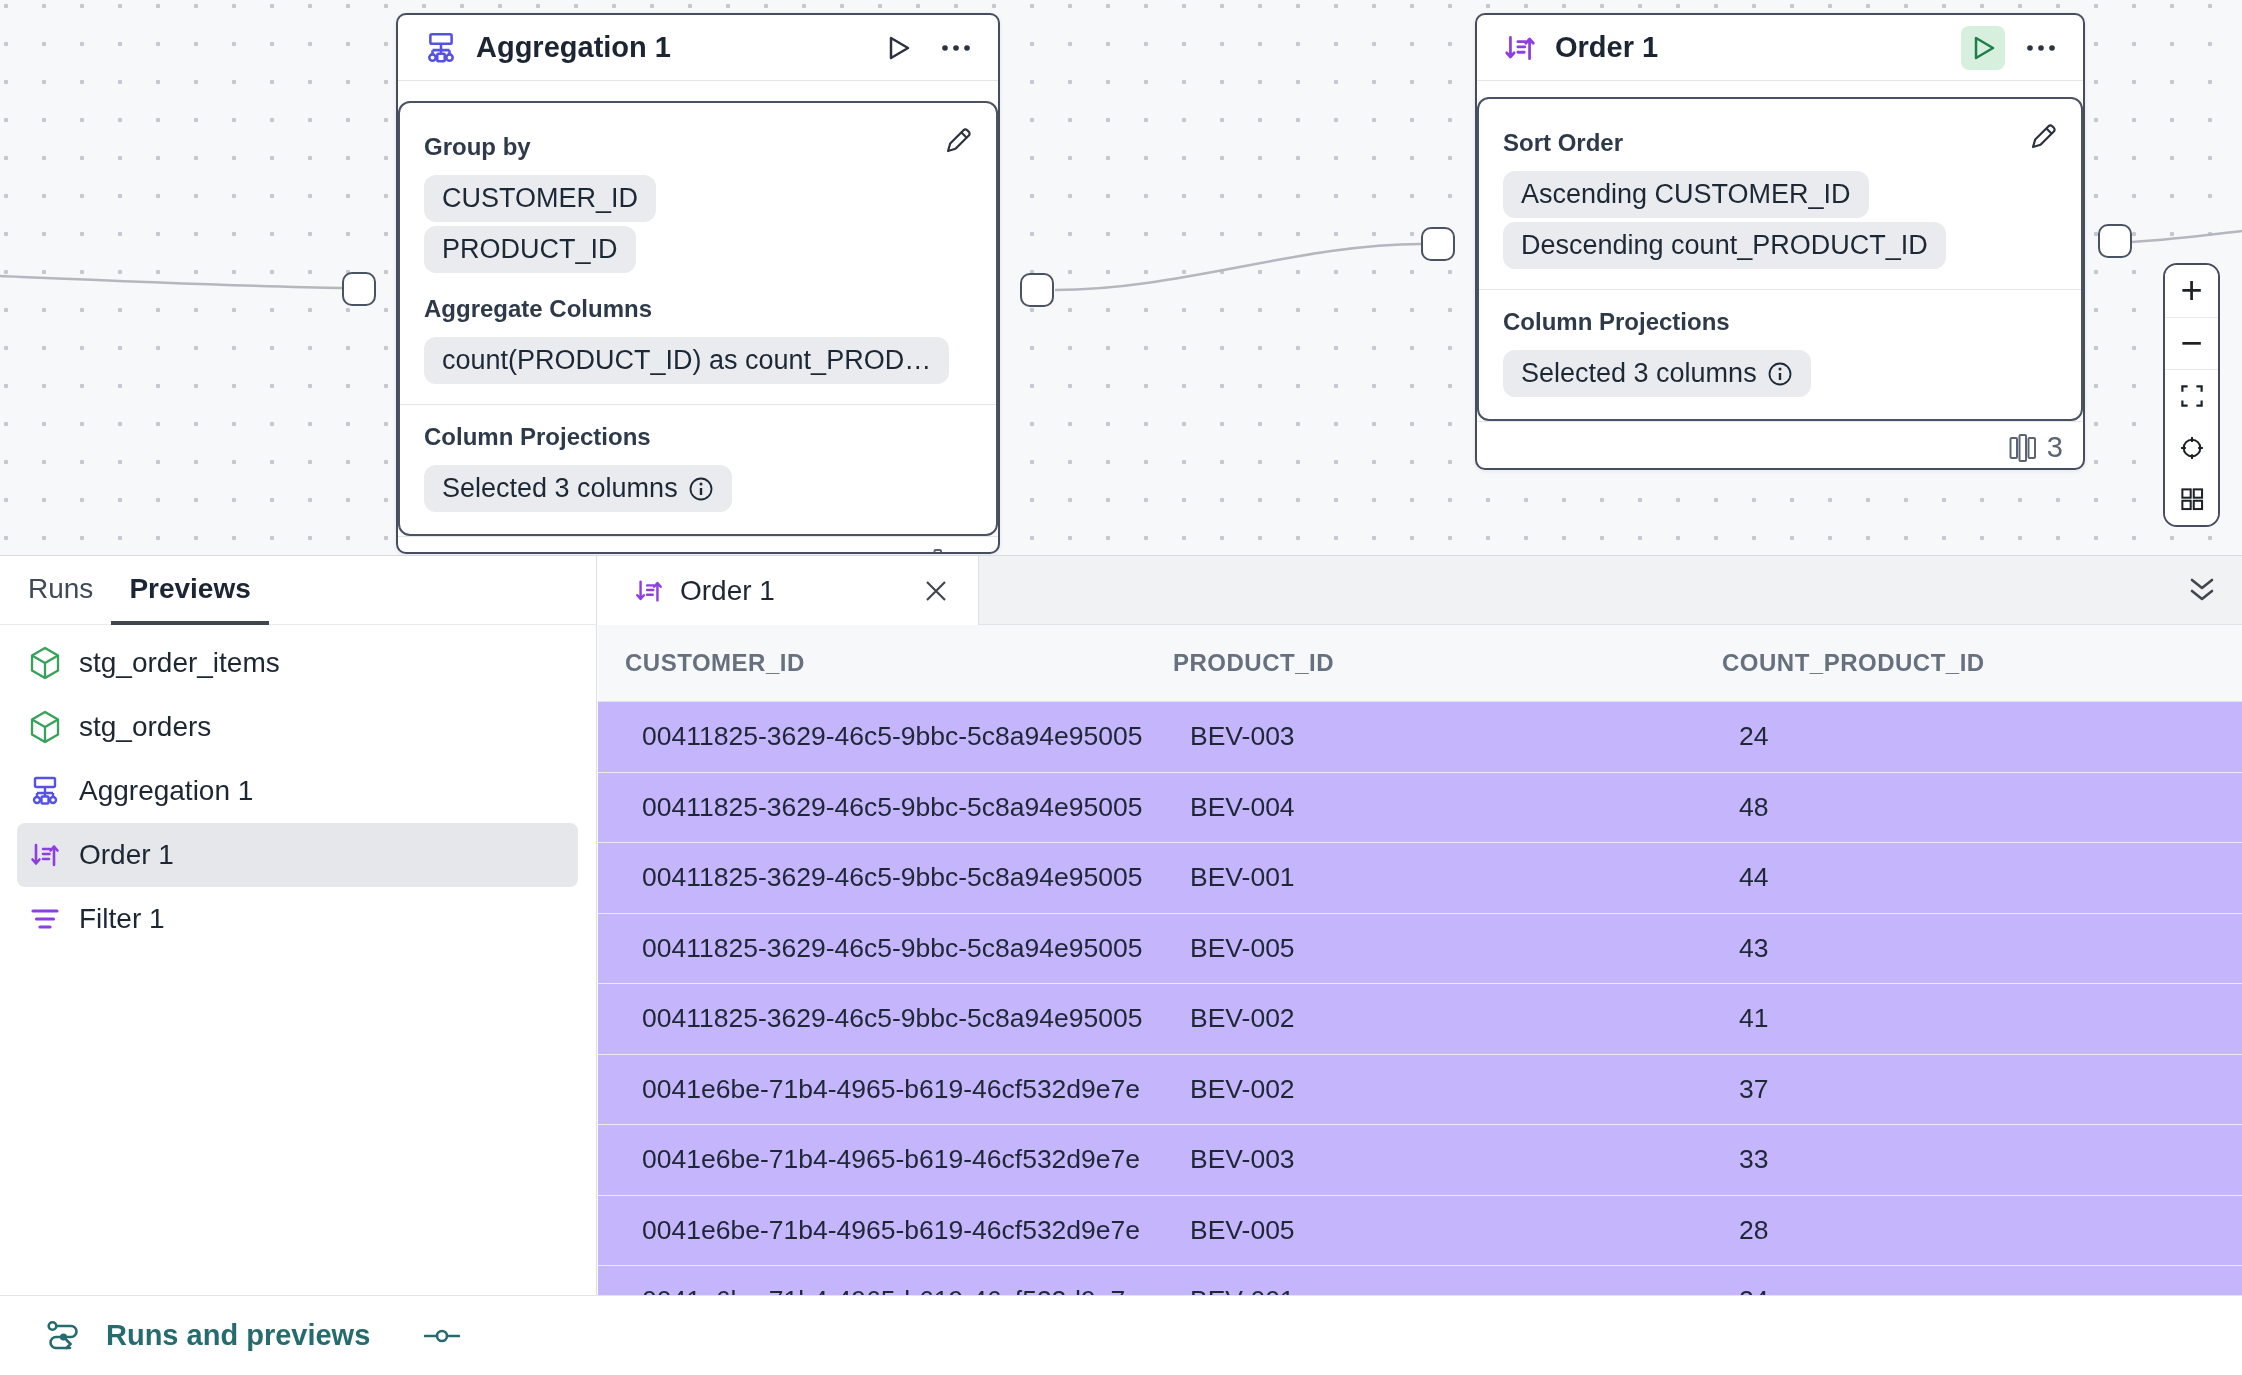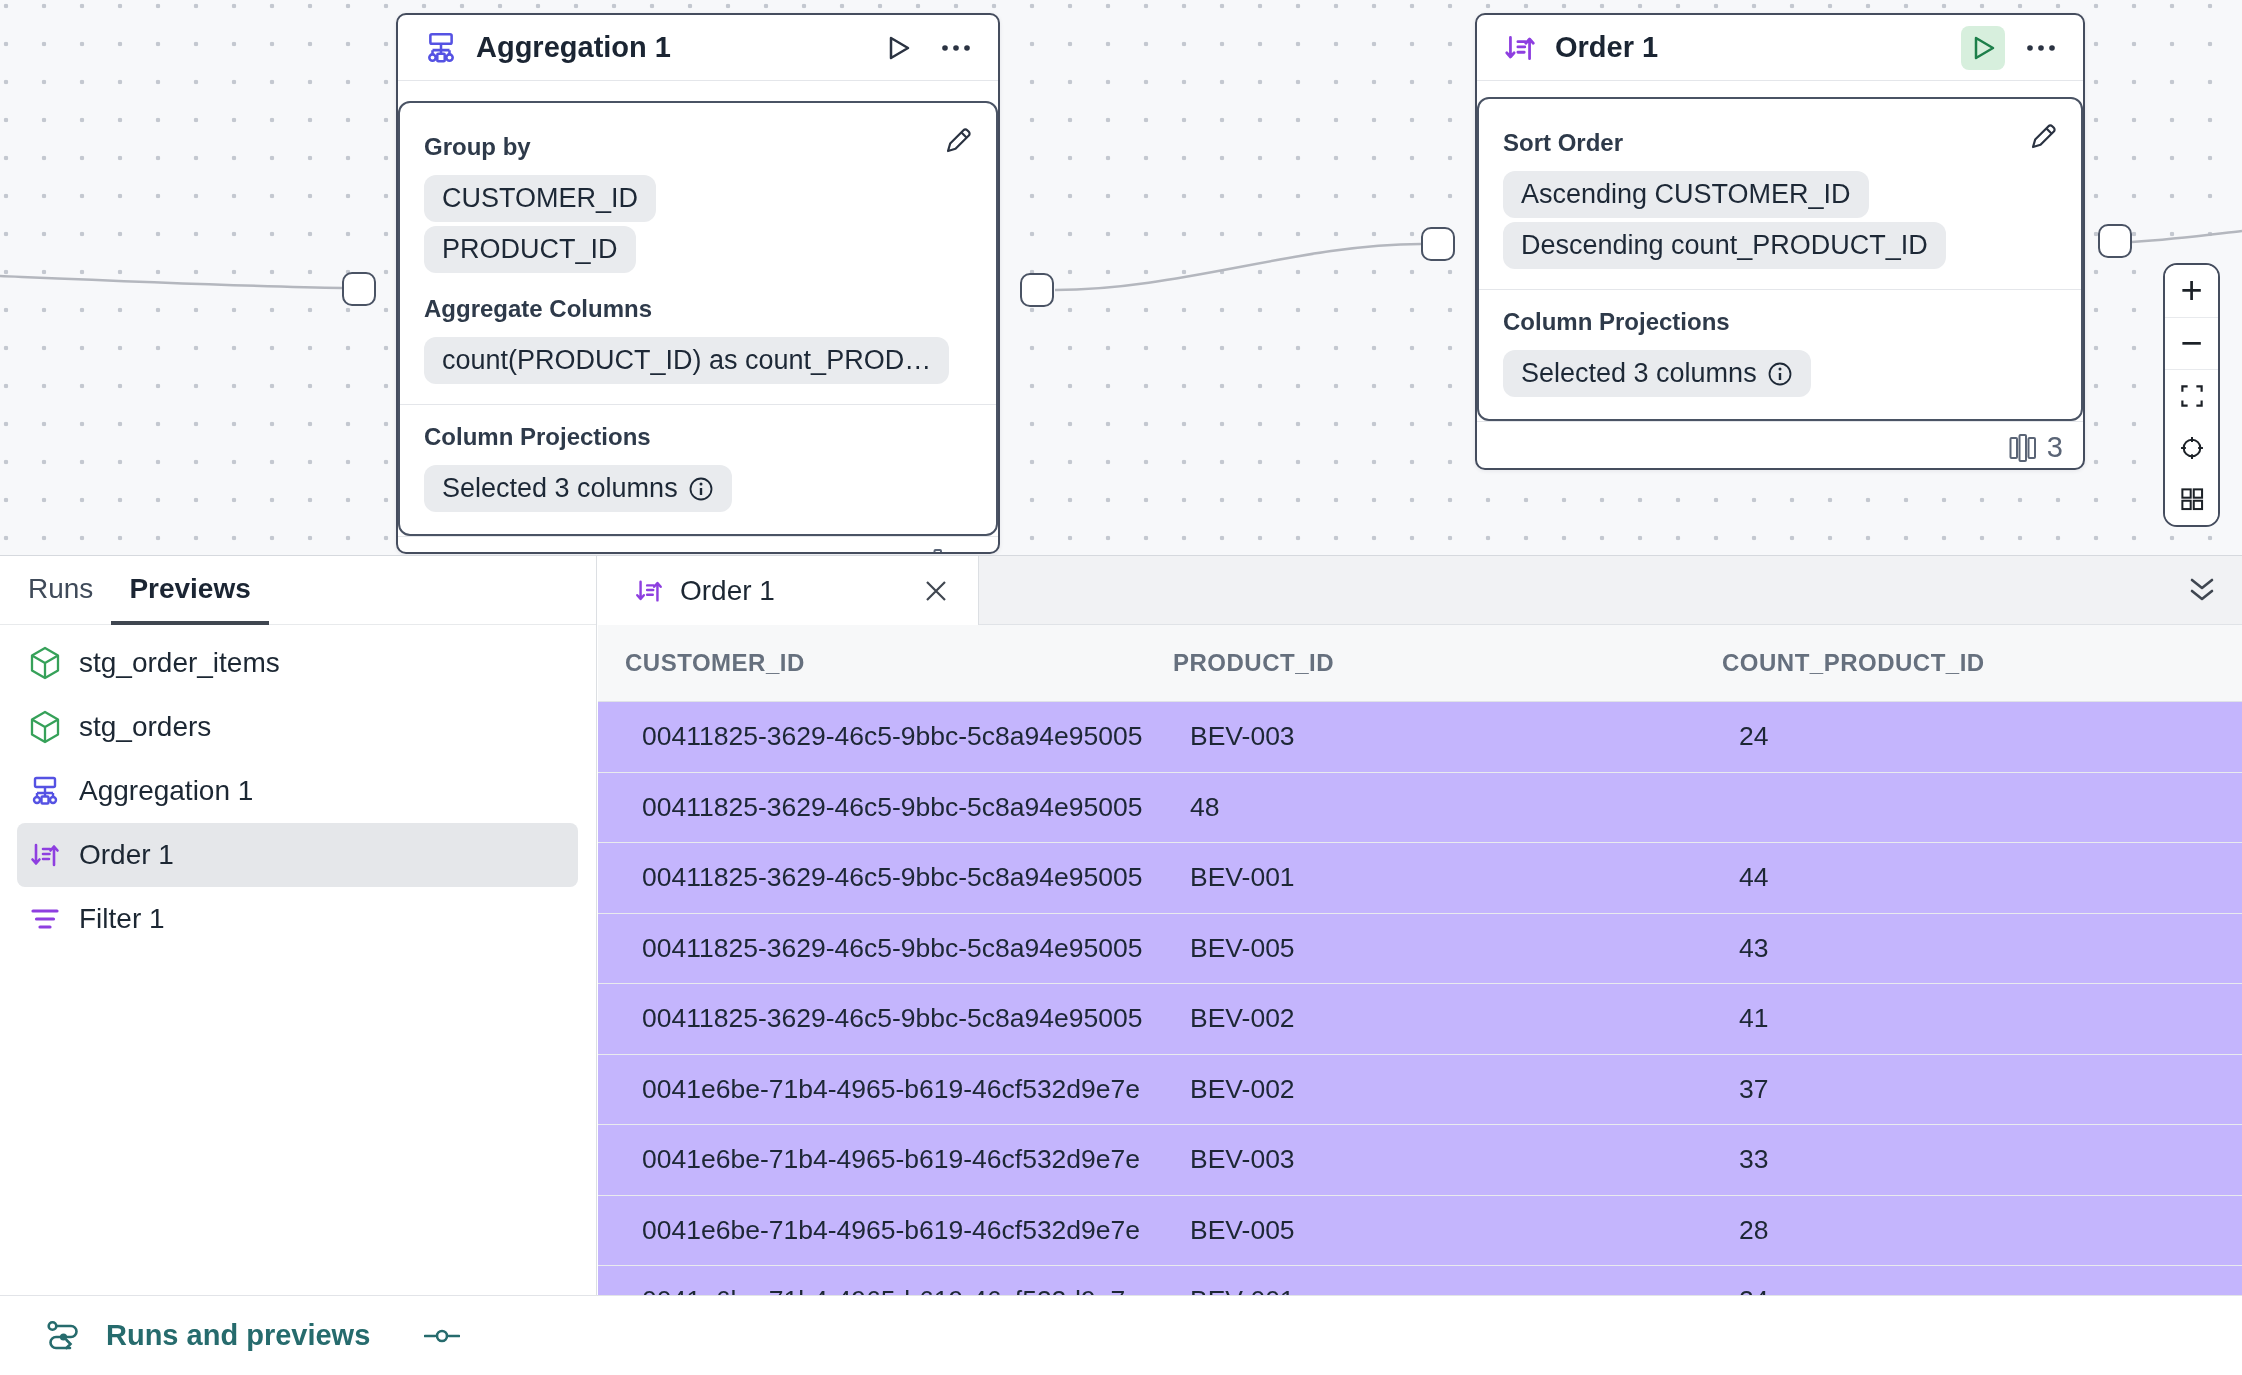--- a/index.html
+++ b/index.html
@@ -327,20 +327,21 @@
         <div class="th">COUNT_PRODUCT_ID</div>
       </div>
       <div class="tbody">
           <div class="trow">
             <div class="tcell">00411825-3629-46c5-9bbc-5c8a94e95005</div>
             <div class="tcell">BEV-003</div>
             <div class="tcell">24</div>
           </div>
           <div class="trow">
             <div class="tcell">00411825-3629-46c5-9bbc-5c8a94e95005</div>
+            <div class="tcell">BEV-004</div>
             <div class="tcell">48</div>
           </div>
           <div class="trow">
             <div class="tcell">00411825-3629-46c5-9bbc-5c8a94e95005</div>
             <div class="tcell">BEV-001</div>
             <div class="tcell">44</div>
           </div>
           <div class="trow">
             <div class="tcell">00411825-3629-46c5-9bbc-5c8a94e95005</div>
             <div class="tcell">BEV-005</div>

